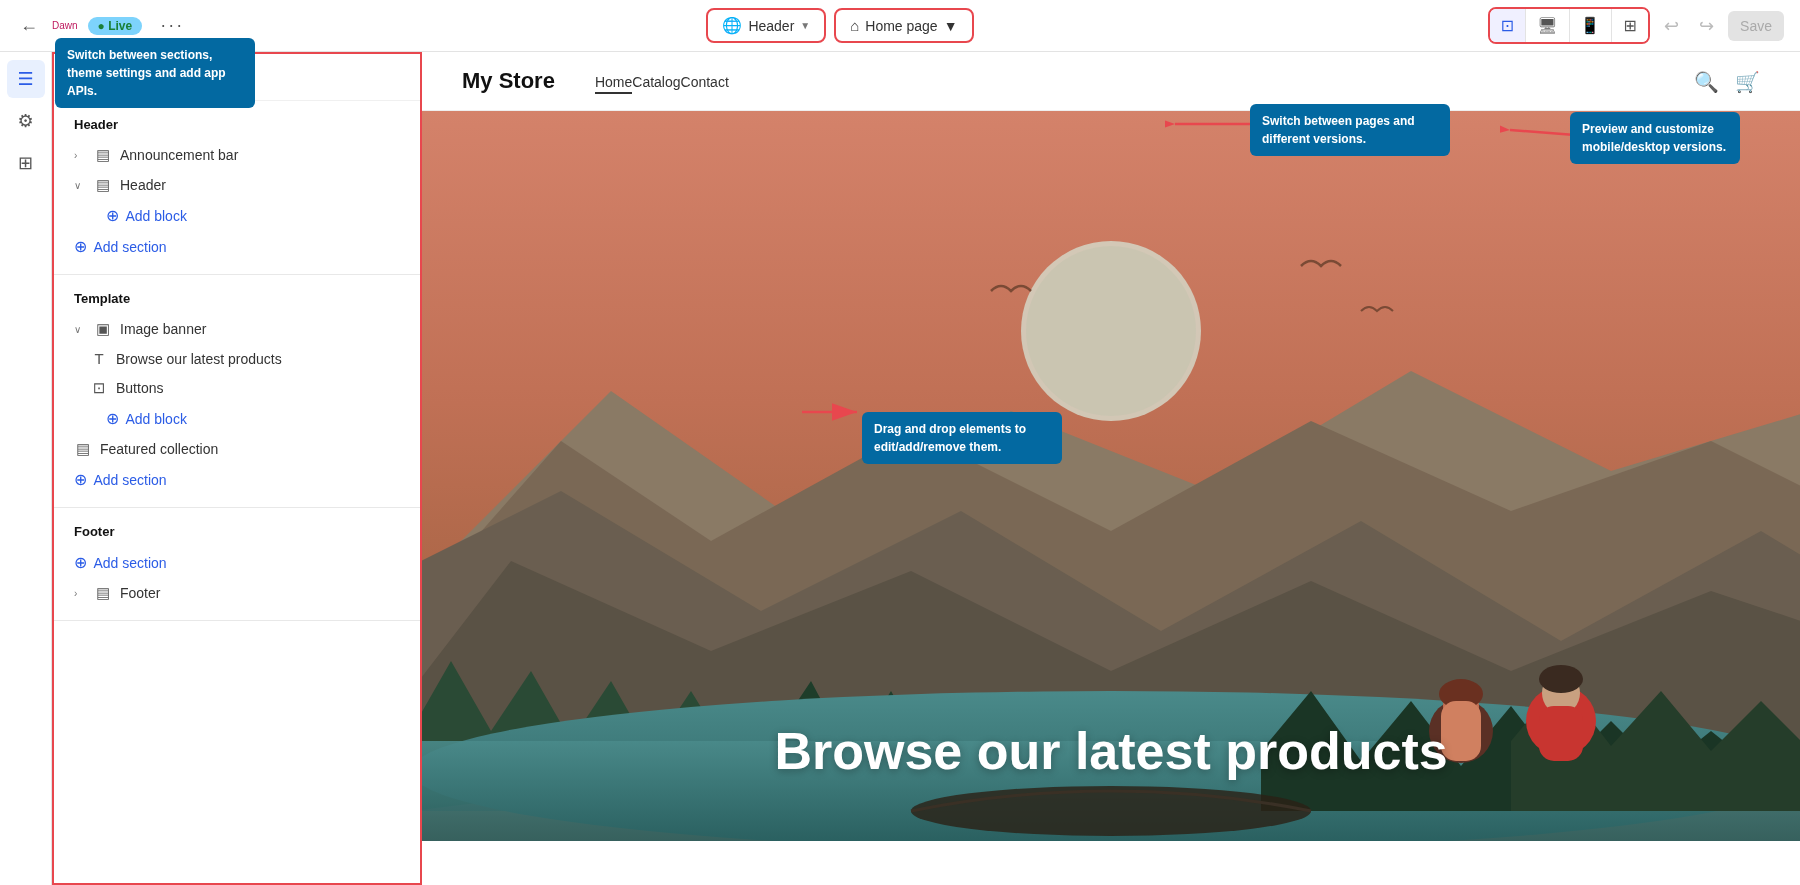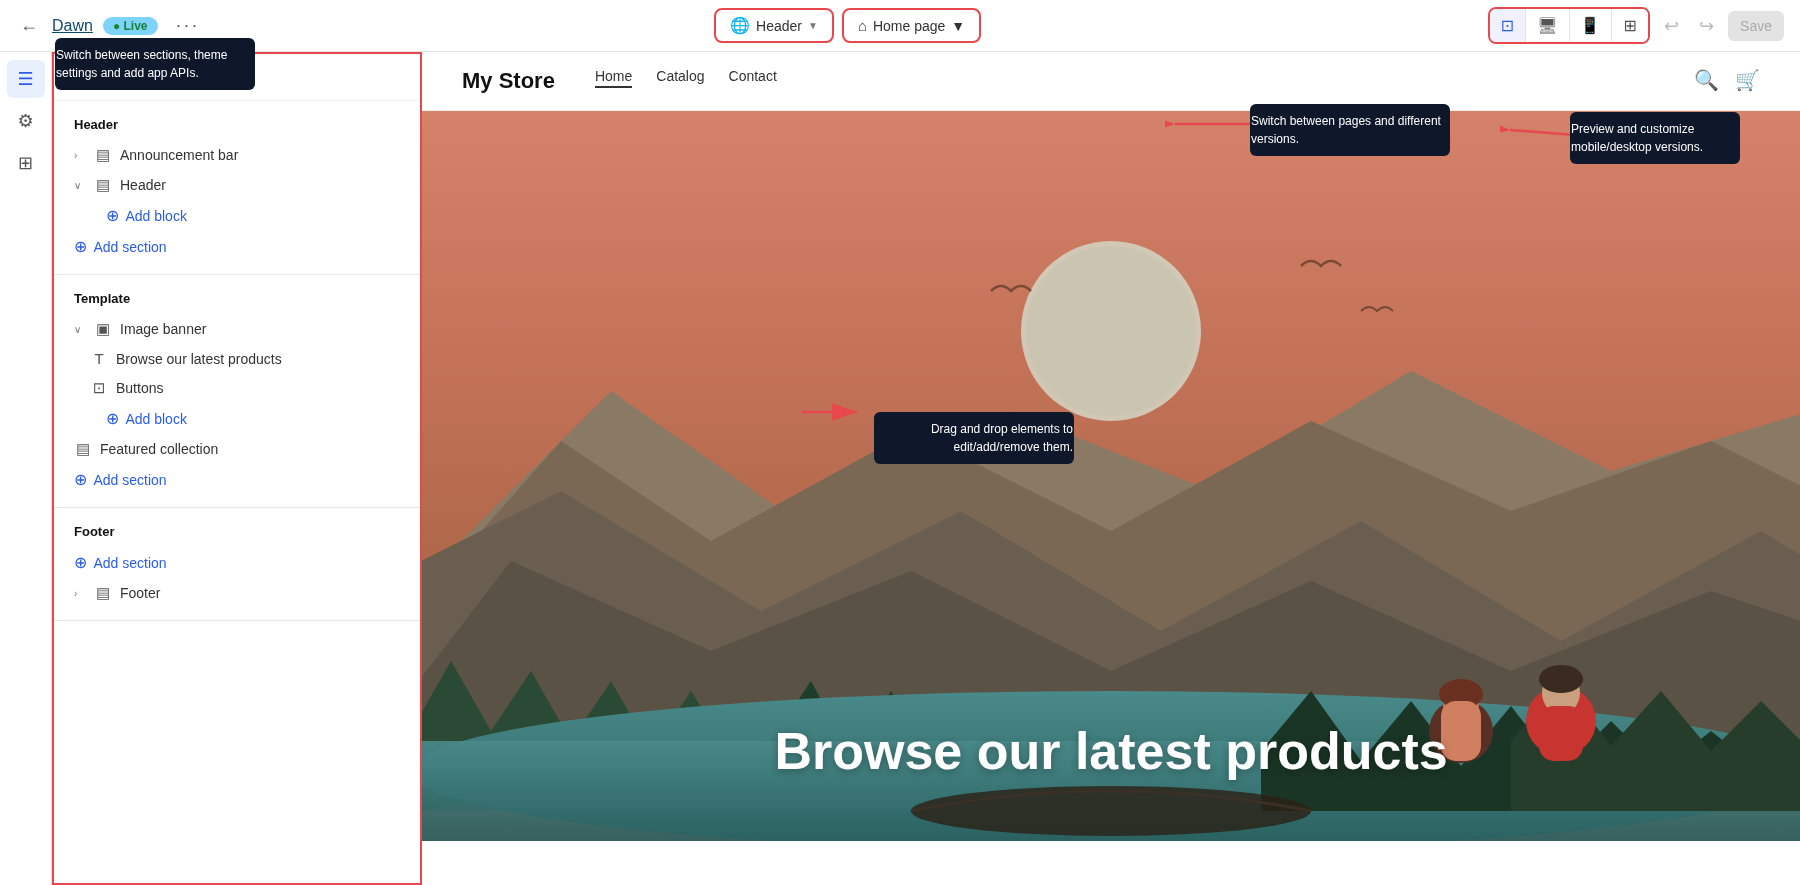--- a/index.html
+++ b/index.html
@@ -15,21 +15,21 @@
       padding: 0 16px;
       gap: 12px;
       position: relative;
       z-index: 100;
     }
     .topbar-left { display: flex; align-items: center; gap: 10px; flex: 0 0 auto; }
     .topbar-center { flex: 1; display: flex; justify-content: center; gap: 8px; }
     .topbar-right { flex: 0 0 auto; display: flex; align-items: center; gap: 8px; }
 
     .back-btn { background: none; border: none; cursor: pointer; color: #555; font-size: 18px; padding: 4px; }
-    .app-name { font-size: 16px; font-weight: 500; color: #0c4a6e; text-decoration: underline; }
+    .app-name { font-size: 10px; font-weight: 500; color: #be185d; }
     .live-badge { background: #7dd3fc; color: #1a7f37; border-radius: 20px; padding: 2px 10px; font-size: 12px; font-weight: 600; border: none; cursor: pointer; }
     .more-btn { background: none; border: none; cursor: pointer; color: #555; font-size: 18px; padding: 4px 8px; letter-spacing: 2px; }
 
     .center-dropdown-btn {
       display: flex; align-items: center; gap: 6px;
       background: #fff; border: 2px solid #e8474e; border-radius: 8px;
       padding: 6px 14px; cursor: pointer; font-size: 14px; color: #333;
     }
     .center-dropdown-btn .globe-icon { font-size: 16px; }
     .center-dropdown-btn .chevron { font-size: 10px; color: #777; }
@@ -149,27 +149,27 @@
 
     
     .store-preview {
       background: #fff;
       min-height: 100%;
       position: relative;
     }
 
     
     .store-nav {
-      display: flex; align-items: flex-start;
+      display: flex; align-items: flex-end;
       padding: 16px 40px;
       background: #fff;
       border-bottom: 1px solid #eee;
     }
     .store-logo { font-size: 22px; font-weight: 700; color: #111; margin-right: 40px; }
-    .store-nav-links { display: flex; gap: 24px; }
+    .store-nav-links { display: flex; }
     .store-nav-link { font-size: 14px; color: #333; text-decoration: none; cursor: pointer; }
     .store-nav-link.active { border-bottom: 2px solid #333; padding-bottom: 2px; }
     .store-nav-icons { margin-left: auto; display: flex; gap: 16px; font-size: 20px; color: #333; cursor: pointer; }
 
     
     .hero-section {
       width: 100%;
       height: 730px;
       background: linear-gradient(180deg, #c97a5a 0%, #b06040 25%, #8a9b7a 50%, #5a8a7a 75%, #3a6a6a 90%, #2a5050 100%);
       position: relative;
@@ -188,30 +188,31 @@
       font-size: 52px;
       font-weight: 700;
       color: #fff;
       text-align: center;
       white-space: nowrap;
       text-shadow: 0 2px 8px rgba(0,0,0,0.3);
     }
 
     
     .tooltip-box {
-      background: #0f172a;
+      background: #0369a1;
       color: #fff;
       font-size: 12px;
       line-height: 1.5;
       border-radius: 6px;
-      padding: 8px 1px;
+      padding: 8px 12px;
       max-width: 200px;
       position: absolute;
       z-index: 500;
       pointer-events: none;
+      font-weight: bold;
     }
 
     .tooltip-sections {
       top: 38px;
       left: 55px;
     }
 
     
     .red-arrow {
       position: absolute;
@@ -439,21 +440,21 @@
 
           <ellipse cx="700" cy="700" rx="200" ry="25" fill="#2a2015" opacity="0.8"></ellipse>
           <path d="M500,700 Q700,660 900,700" stroke="#3a3025" stroke-width="3" fill="none"></path>
         </svg>
 
         <div class="hero-text">Browse our latest products</div>
       </div>
 
     </div>
 
-    <div class="tooltip-box" style="position:absolute; left:452px; top:360px;text-align:right;">
+    <div class="tooltip-box" style="position:absolute; left:440px; top:360px;">
       <span>Drag and drop elements to edit/add/remove them.</span>
     </div>
 
     <svg class="red-arrow" style="position:absolute; left:375px; top:330px; width:80px; height:60px;">
       <defs>
         <marker id="arrowhead" markerWidth="10" markerHeight="7" refX="10" refY="3.5" orient="auto">
           <polygon points="0 0, 10 3.5, 0 7" fill="#e8474e"></polygon>
         </marker>
       </defs>
       <line x1="5" y1="30" x2="60" y2="30" stroke="#e8474e" stroke-width="2.5" marker-end="url(#arrowhead)"></line>

